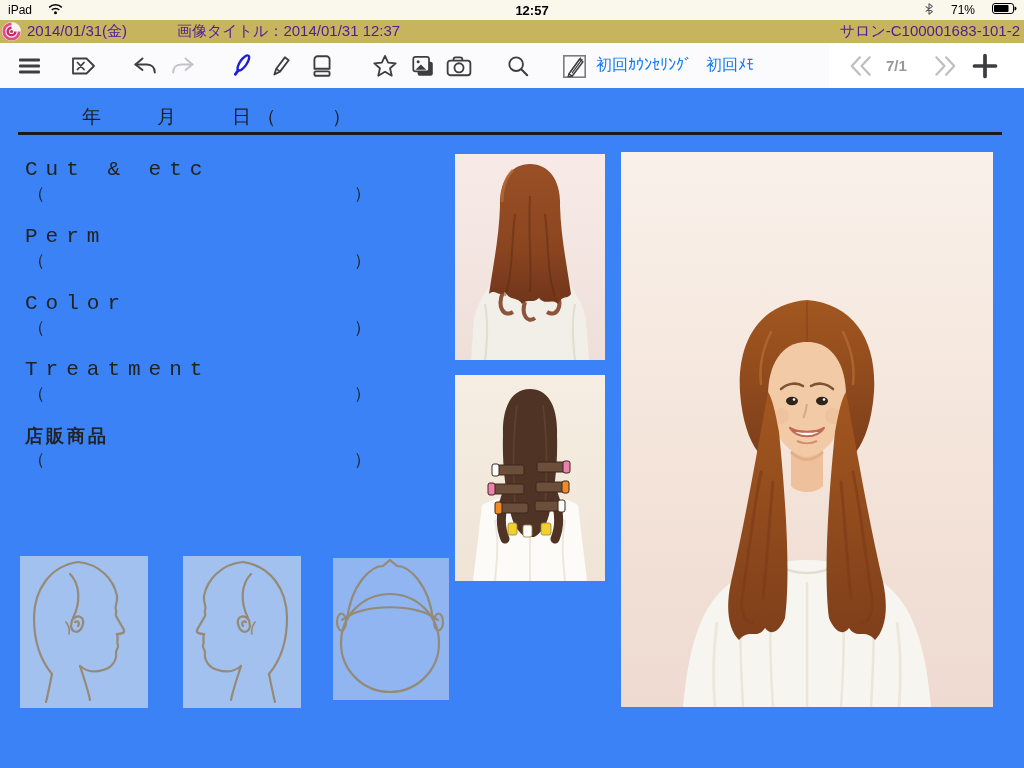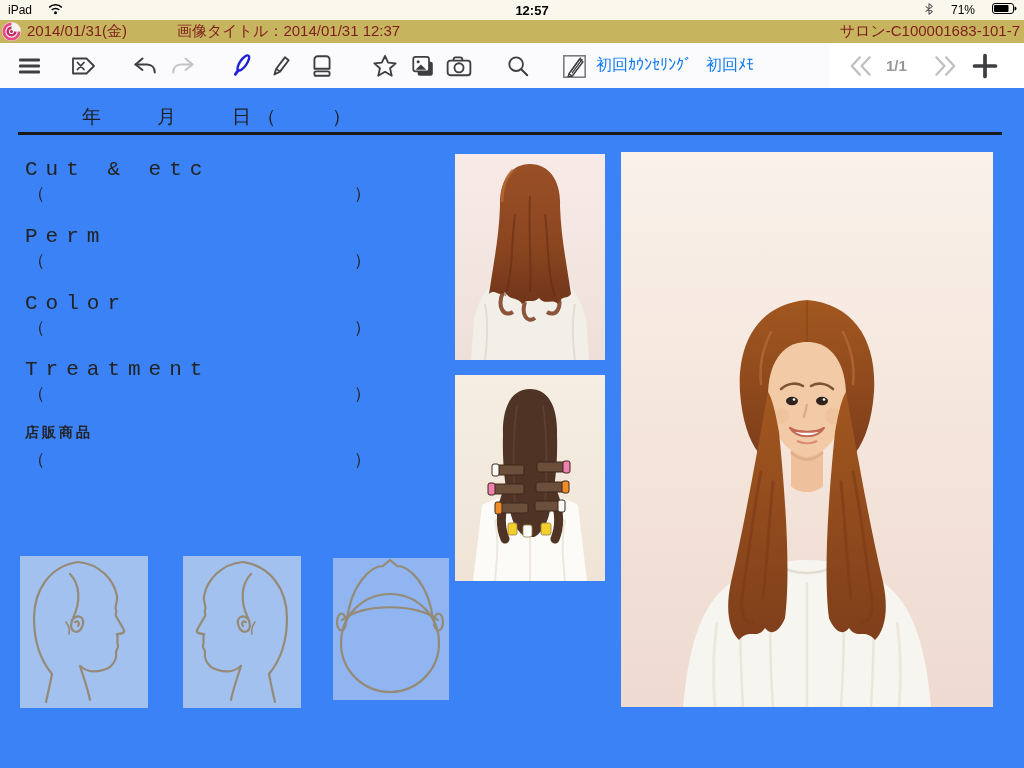--- a/index.html
+++ b/index.html
@@ -15,21 +15,21 @@
     background:#faf8ec; color:#000; font-size:12px;
   }
   .sb-left { position:absolute; left:8px; top:0; height:20px; display:flex; align-items:center; gap:16px; }
   .sb-time { position:absolute; left:50%; top:0; transform:translateX(-50%); height:20px;
              display:flex; align-items:center; font-size:13px; font-weight:bold;margin-left:20px; }
   .sb-right { position:absolute; right:7px; top:0; height:20px; display:flex; align-items:center; gap:17px; }
 
   
   .title-bar {
     position:absolute; top:20px; left:0; width:1024px; height:23px;
-    background:#c7b45f; color:#7f1d1d; font-size:15px;
+    background:#c7b45f; color:#4c1d95; font-size:15px;
   }
   .tb-logo { position:absolute; left:1px; top:1px; }
   .tb-date { position:absolute; left:27px; top:0; height:23px; display:flex; align-items:center; }
   .tb-title { position:absolute; left:177px; top:0; height:23px; display:flex; align-items:center; }
   .tb-salon { position:absolute; right:4px; top:0; height:23px; display:flex; align-items:center; }
 
   
   .toolbar {
     position:absolute; top:43px; left:0; width:829px; height:45px;
     background:#fbfbfd;
@@ -57,21 +57,21 @@
     font-family:"Liberation Mono","DejaVu Sans Mono", monospace;
     font-size:19px; letter-spacing:6px; color:#1d1d1d; white-space:pre;
   }
   .rule { position:absolute; left:18px; top:44px; width:984px; height:3px; background:#1a1a1a; }
 
   .form-item { position:absolute; left:25px; width:360px; height:52px; }
   .fi-label {
     font-family:"Liberation Mono","DejaVu Sans Mono", monospace;
     font-size:21px; letter-spacing:8px; color:#222; white-space:pre;
   }
-  .fi-label.jp { font-size:14px; letter-spacing:3px; font-weight:bold; }
+  .fi-label.jp { font-size:18px; letter-spacing:3px; font-weight:bold; }
   .fi-parens {
     position:absolute; left:3px; top:24px; width:340px; height:24px;
     font-family:"Liberation Mono","DejaVu Sans Mono", monospace;
     font-size:17px; color:#222;
   }
   .fi-parens .close { position:absolute; left:326px; top:0; }
 
   .sketch { position:absolute; }
   .sketch svg { display:block; }
 
@@ -116,21 +116,21 @@
     <span class="tb-logo">
       <svg width="21" height="21" viewBox="0 0 22 22">
         <circle cx="11" cy="11" r="10" fill="#f8f2ef"></circle>
         <path d="M11 3 a8 8 0 1 0 8 8" fill="none" stroke="#e64a8b" stroke-width="3"></path>
         <path d="M11 7 a4 4 0 1 0 4 4" fill="none" stroke="#c22a63" stroke-width="2.6"></path>
         <circle cx="11" cy="11" r="1.6" fill="#c22a63"></circle>
       </svg>
     </span>
     <span class="tb-date">2014/01/31(金)</span>
     <span class="tb-title">画像タイトル：2014/01/31 12:37</span>
-    <span class="tb-salon">サロン-C100001683-101-7</span>
+    <span class="tb-salon">サロン-C100001683-101-2</span>
   </div>
 
   <div class="toolbar">
 
     <button class="tbtn" style="left:12px">
       <svg width="26" height="24" viewBox="0 0 26 24">
         <rect x="2" y="4.5" width="21" height="3" rx="1" fill="#3e3e40"></rect>
         <rect x="2" y="10.5" width="21" height="3" rx="1" fill="#3e3e40"></rect>
         <rect x="2" y="16.5" width="21" height="3" rx="1" fill="#3e3e40"></rect>
       </svg>
@@ -220,21 +220,21 @@
 
     <button class="tlink" style="left:596px">初回ｶｳﾝｾﾘﾝｸﾞ</button>
     <button class="tlink" style="left:706px">初回ﾒﾓ</button>
 
     <button class="tbtn" style="left:843px">
       <svg width="30" height="26" viewBox="0 0 24 24">
         <path d="M11 4 L3.5 12 L11 20 M20 4 L12.5 12 L20 20" fill="none" stroke="#bfbfc3" stroke-width="2.1" stroke-linejoin="round" stroke-linecap="round"></path>
       </svg>
     </button>
 
-    <div class="tpage" style="left:886px">1/1</div>
+    <div class="tpage" style="left:886px">7/1</div>
 
     <button class="tbtn" style="left:927px">
       <svg width="30" height="26" viewBox="0 0 24 24">
         <path d="M4 4 L11.5 12 L4 20 M13 4 L20.5 12 L13 20" fill="none" stroke="#bfbfc3" stroke-width="2.1" stroke-linejoin="round" stroke-linecap="round"></path>
       </svg>
     </button>
 
     <button class="tbtn" style="left:967px">
       <svg width="28" height="28" viewBox="0 0 24 24">
         <path d="M12 3 V21 M3 12 H21" stroke="#3e3e40" stroke-width="3.2" stroke-linecap="round"></path>

